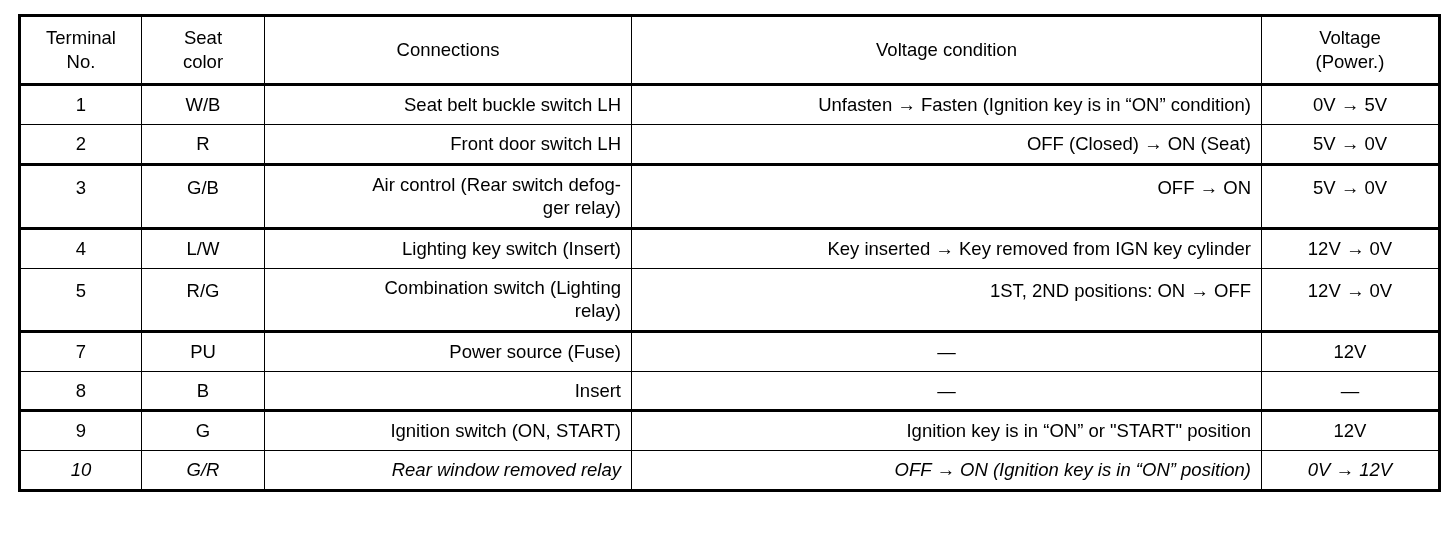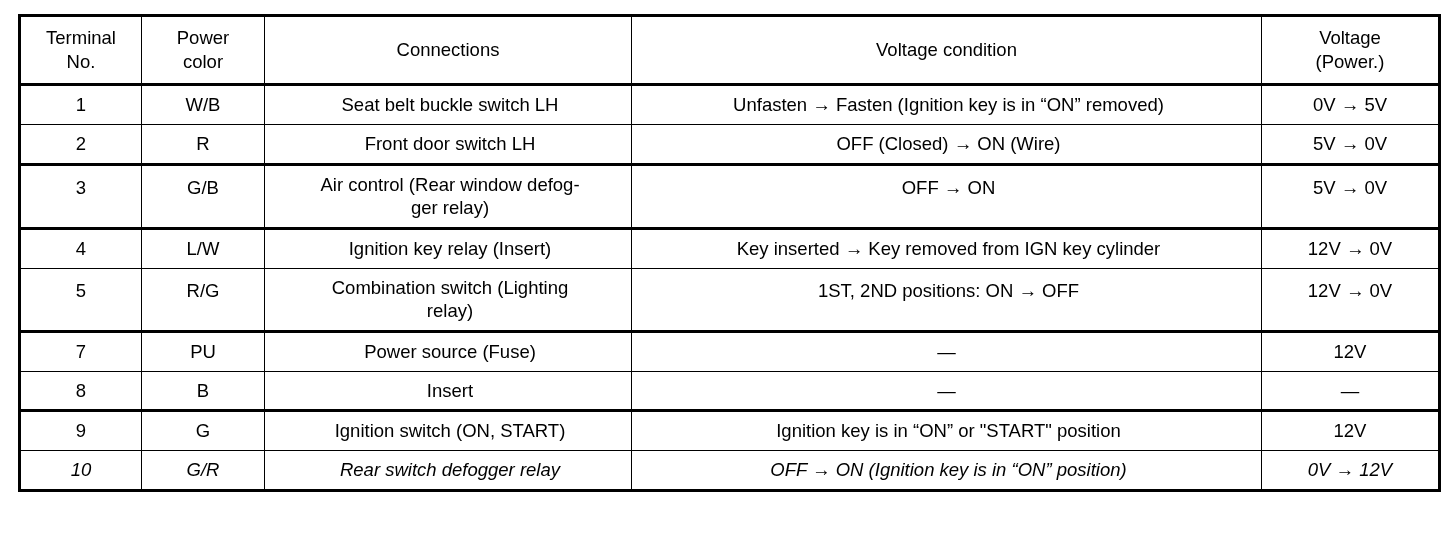--- a/index.html
+++ b/index.html
@@ -61,21 +61,21 @@
   tbody tr td { border-bottom: 1.5px solid #000; }
   tbody tr.rule-thick td { border-bottom: 3.2px solid #000; }
   tbody tr.last-row td { border-bottom: 3.8px solid #000; font-style: italic; }
 
   
   .cell {
     padding: 7px 10px;
     box-sizing: border-box;
   }
   .ctr   { text-align: center; }
-  .lft   { text-align: center; padding-left: 14px; }
+  .lft   { text-align: right; padding-left: 14px; }
 
   .head-cell {
     text-align: center;
     padding: 9px 8px 10px;
     box-sizing: border-box;
   }
   .head-cell .hl { display: block; }
 
   tbody tr.h-short td .cell { min-height: 27px; }
   tbody tr.h-tall  td .cell { min-height: 55px; }
@@ -99,21 +99,21 @@
     <thead>
       <tr class="head-row">
         <th>
           <div class="head-cell">
             <span class="hl">Terminal</span>
             <span class="hl">No.</span>
           </div>
         </th>
         <th>
           <div class="head-cell">
-            <span class="hl">Power</span>
+            <span class="hl">Seat</span>
             <span class="hl">color</span>
           </div>
         </th>
         <th>
           <div class="head-cell">
             <span class="hl">Connections</span>
           </div>
         </th>
         <th>
           <div class="head-cell">
@@ -141,21 +141,21 @@
               <span class="wrapline">W/B</span>
             </div>
           </td>
           <td>
             <div class="cell lft">
               <span class="wrapline">Seat belt buckle switch LH</span>
             </div>
           </td>
           <td>
             <div class="cell lft">
-              <span class="wrapline">Unfasten → Fasten (Ignition key is in “ON” removed)</span>
+              <span class="wrapline">Unfasten → Fasten (Ignition key is in “ON” condition)</span>
             </div>
           </td>
           <td>
             <div class="cell ctr">
               <span class="wrapline">0V → 5V</span>
             </div>
           </td>
         </tr>
         <tr class="h-short rule-thick">
           <td>
@@ -168,21 +168,21 @@
               <span class="wrapline">R</span>
             </div>
           </td>
           <td>
             <div class="cell lft">
               <span class="wrapline">Front door switch LH</span>
             </div>
           </td>
           <td>
             <div class="cell lft">
-              <span class="wrapline">OFF (Closed) → ON (Wire)</span>
+              <span class="wrapline">OFF (Closed) → ON (Seat)</span>
             </div>
           </td>
           <td>
             <div class="cell ctr">
               <span class="wrapline">5V → 0V</span>
             </div>
           </td>
         </tr>
         <tr class="h-tall rule-thick">
           <td>
@@ -190,21 +190,21 @@
               <span class="wrapline">3</span>
             </div>
           </td>
           <td>
             <div class="cell ctr">
               <span class="wrapline">G/B</span>
             </div>
           </td>
           <td>
             <div class="cell lft">
-              <span class="wrapline">Air control (Rear window defog-</span>
+              <span class="wrapline">Air control (Rear switch defog-</span>
               <span class="wrapline">ger relay)</span>
             </div>
           </td>
           <td>
             <div class="cell lft">
               <span class="wrapline">OFF → ON</span>
             </div>
           </td>
           <td>
             <div class="cell ctr">
@@ -218,21 +218,21 @@
               <span class="wrapline">4</span>
             </div>
           </td>
           <td>
             <div class="cell ctr">
               <span class="wrapline">L/W</span>
             </div>
           </td>
           <td>
             <div class="cell lft">
-              <span class="wrapline">Ignition key relay (Insert)</span>
+              <span class="wrapline">Lighting key switch (Insert)</span>
             </div>
           </td>
           <td>
             <div class="cell lft">
               <span class="wrapline">Key inserted → Key removed from IGN key cylinder</span>
             </div>
           </td>
           <td>
             <div class="cell ctr">
               <span class="wrapline">12V → 0V</span>
@@ -354,21 +354,21 @@
               <span class="wrapline">10</span>
             </div>
           </td>
           <td>
             <div class="cell ctr">
               <span class="wrapline">G/R</span>
             </div>
           </td>
           <td>
             <div class="cell lft">
-              <span class="wrapline">Rear switch defogger relay</span>
+              <span class="wrapline">Rear window removed relay</span>
             </div>
           </td>
           <td>
             <div class="cell lft">
               <span class="wrapline">OFF → ON (Ignition key is in “ON” position)</span>
             </div>
           </td>
           <td>
             <div class="cell ctr">
               <span class="wrapline">0V → 12V</span>

